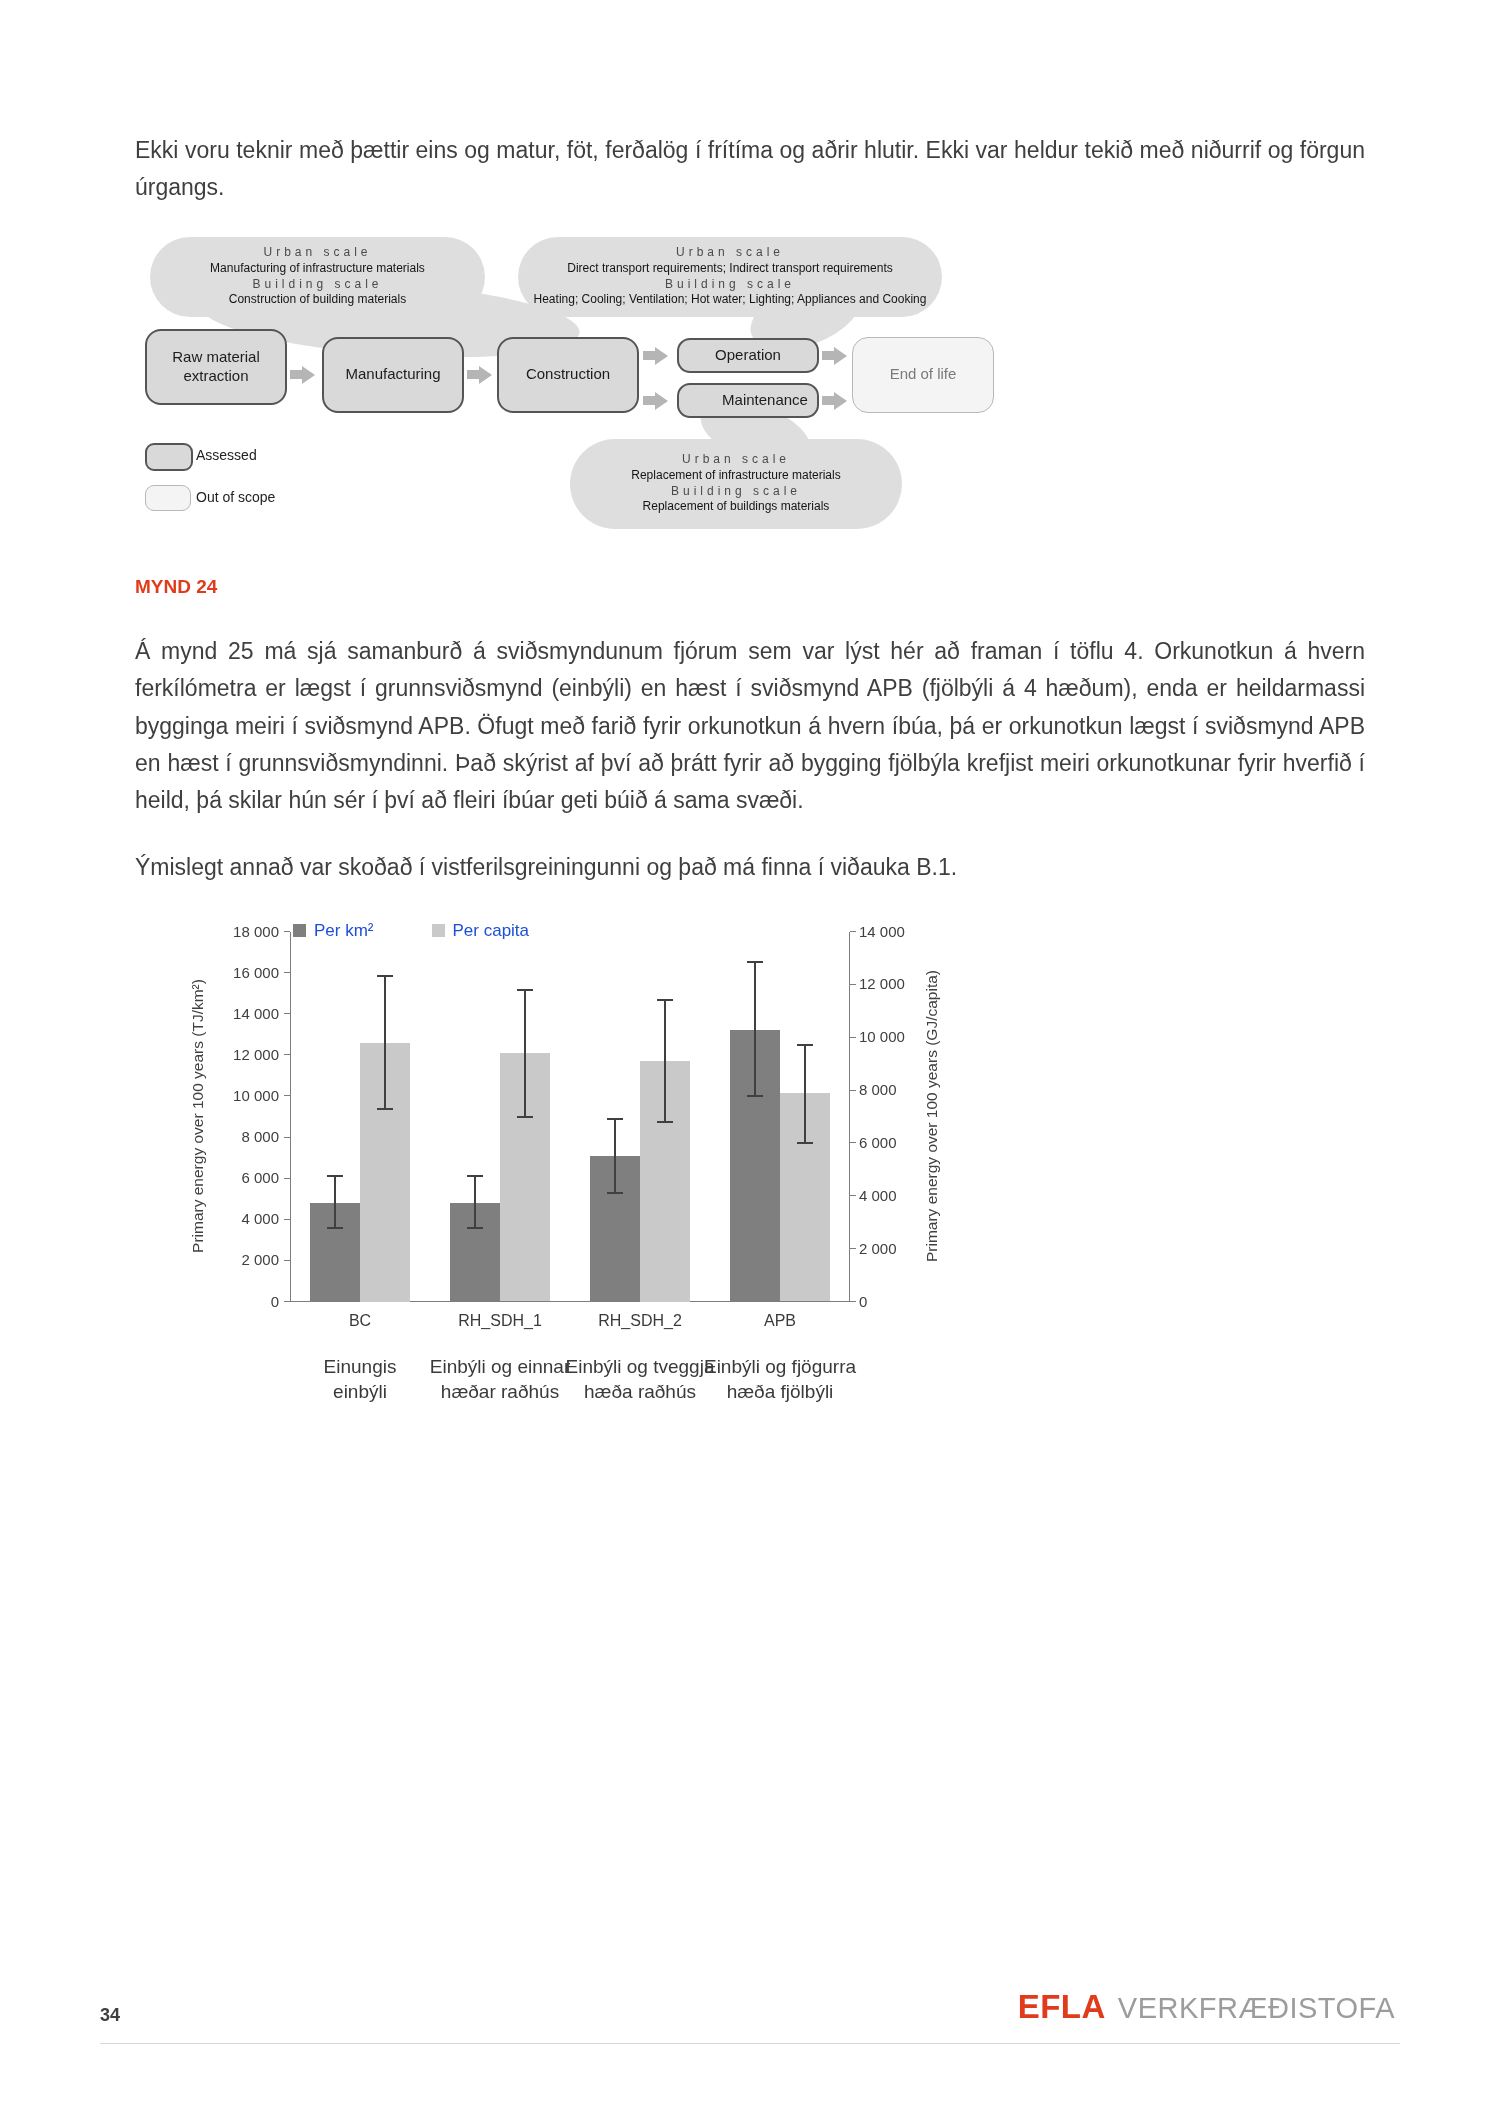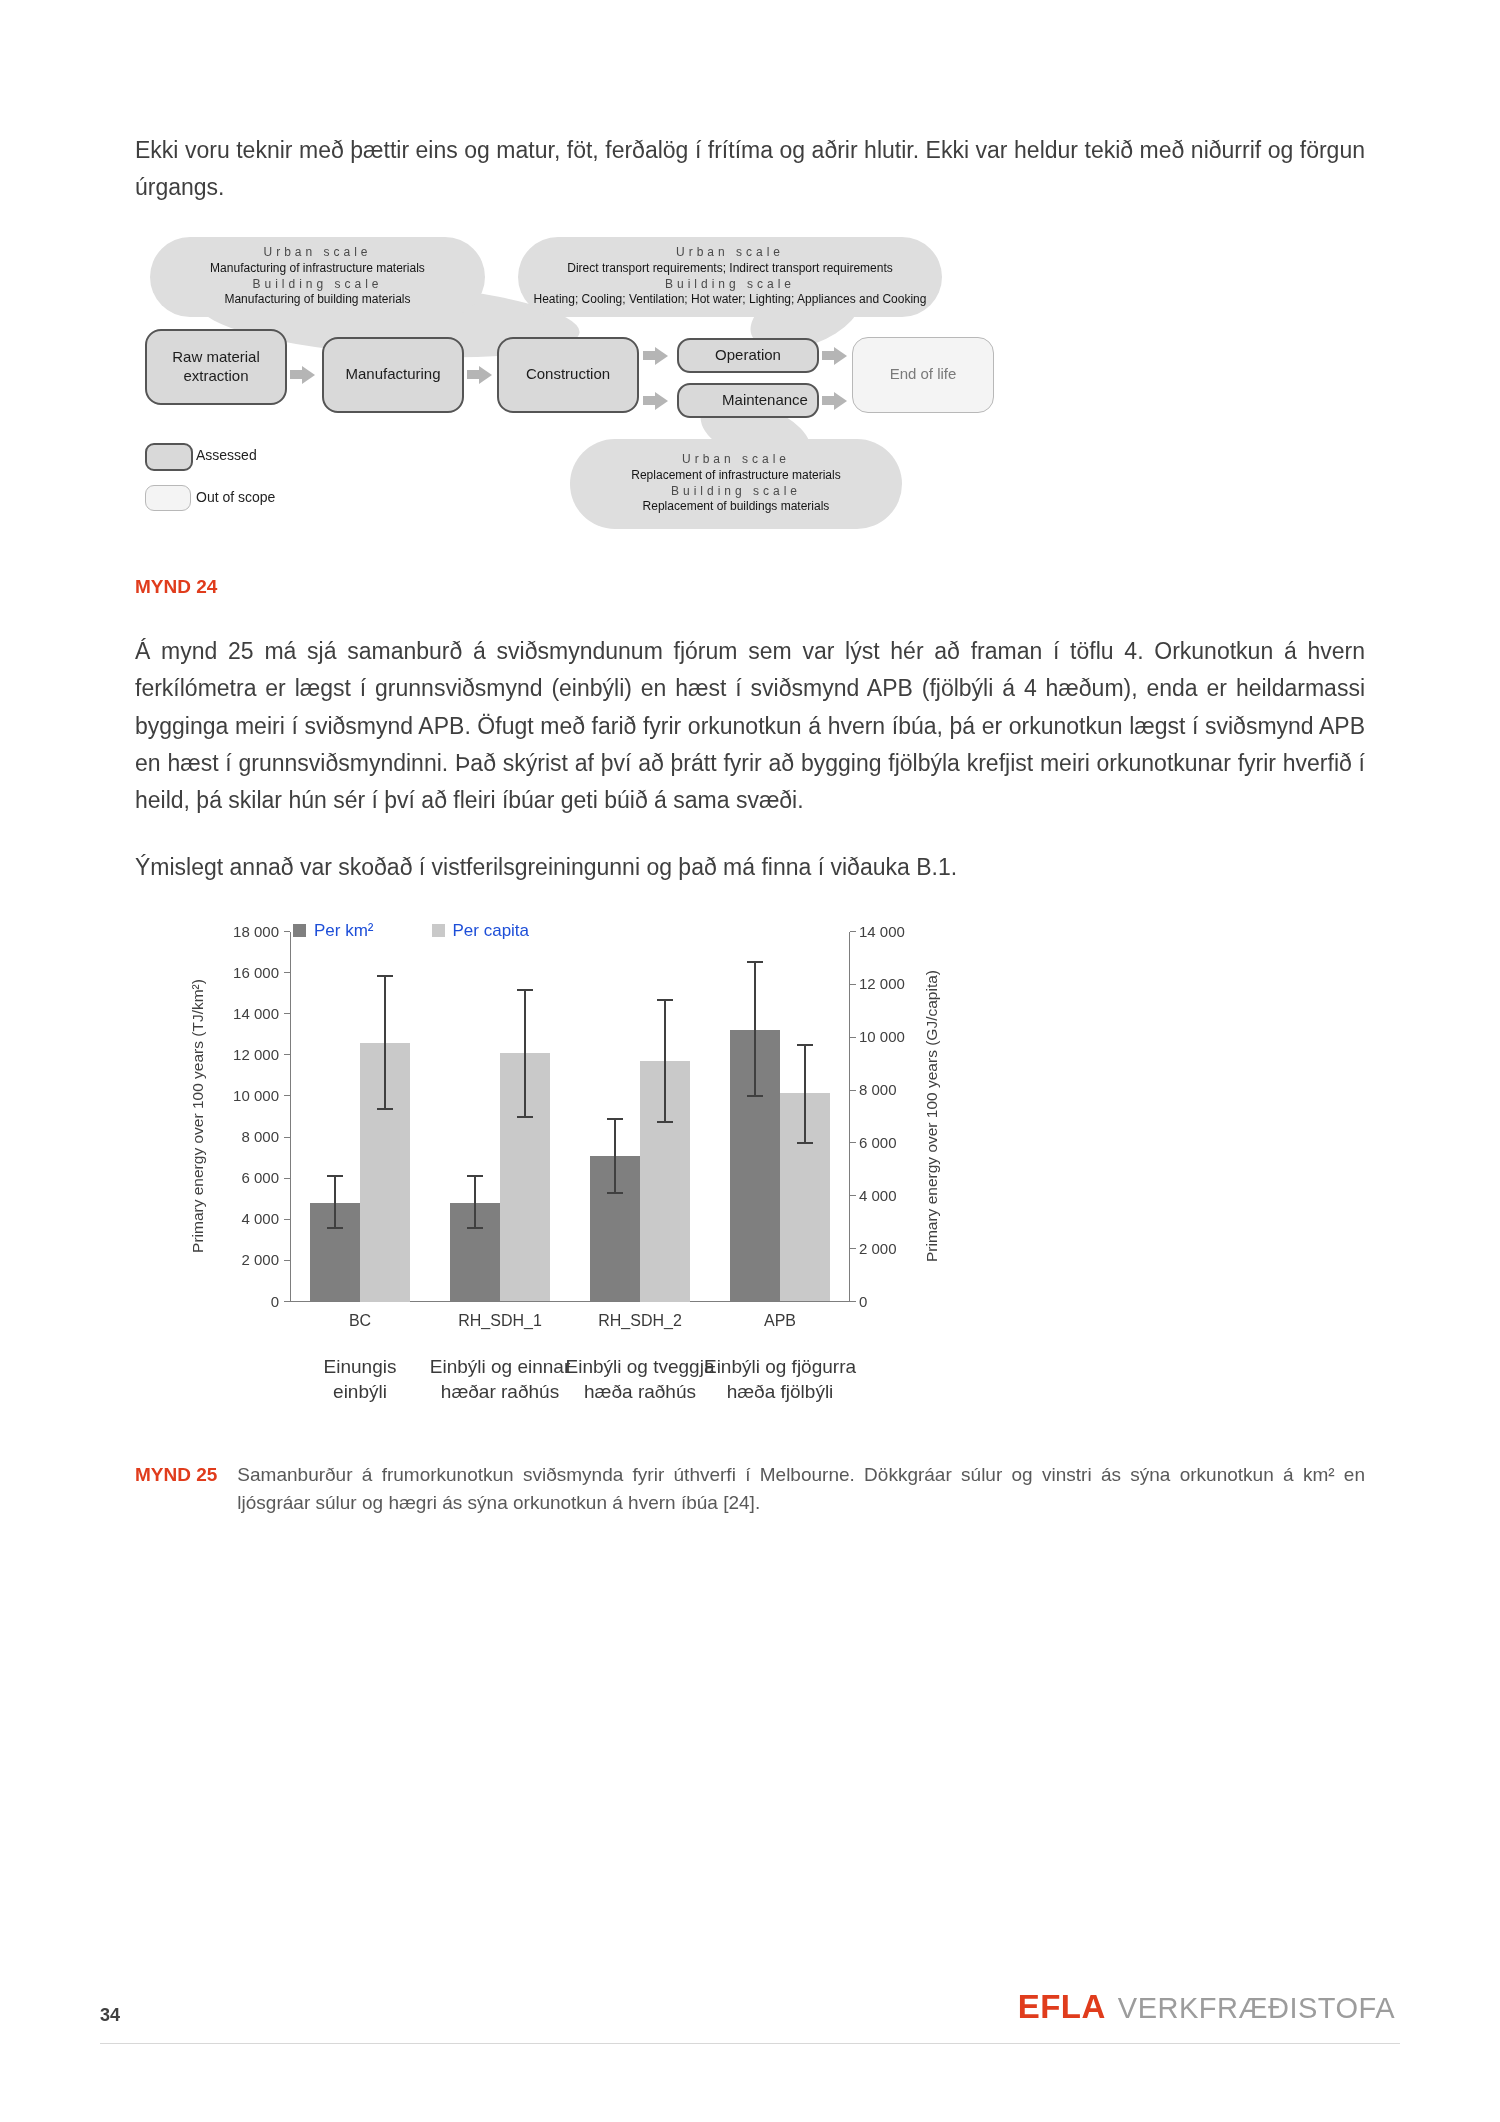--- a/index.html
+++ b/index.html
@@ -95,21 +95,21 @@
     <figure class="figure">
       <div class="diagram">
         <div class="tail tail-1"></div>
         <div class="tail tail-2"></div>
         <div class="tail tail-3"></div>
 
         <div class="blob blob-tl">
           <div class="scale-line">Urban scale</div>
           <div class="detail-line">Manufacturing of infrastructure materials</div>
           <div class="scale-line">Building scale</div>
-          <div class="detail-line">Manufacturing of building materials</div>
+          <div class="detail-line">Construction of building materials</div>
         </div>
 
         <div class="blob blob-tr">
           <div class="scale-line">Urban scale</div>
           <div class="detail-line">Direct transport requirements; Indirect transport requirements</div>
           <div class="scale-line">Building scale</div>
           <div class="detail-line">Heating; Cooling; Ventilation; Hot water; Lighting; Appliances and Cooking</div>
         </div>
 
         <div class="fbox assessed box-raw">Raw material extraction</div>
@@ -255,24 +255,20 @@
           <div class="err-cap" style="left: 562px; top: 178.444px;"></div>
           <div class="bar" style="left: 595px; top: 176.214px; width: 50px; height: 208.786px; background: rgb(201, 201, 201);"></div>
           <div class="err-line" style="left: 619.25px; top: 128.643px; height: 97.7857px;"></div>
           <div class="err-cap" style="left: 612px; top: 127.643px;"></div>
           <div class="err-cap" style="left: 612px; top: 225.429px;"></div>
           <div class="cat-label" style="left: 525px; top: 395px; width: 140px;">APB</div>
           <div class="group-label" style="left: 510px; top: 437px; width: 170px;">Einbýli og fjögurra
 hæða fjölbýli</div>
         </div>
 
-      <figcaption class="caption">
-        <span class="cap-label">MYND 25</span>
-        <span class="cap-text">Samanburður á frumorkunotkun sviðsmynda fyrir úthverfi í Melbourne. Dökkgráar súlur og vinstri ás sýna orkunotkun á km² en ljósgráar súlur og hægri ás sýna orkunotkun á hvern íbúa [24].</span>
-      </figcaption>
     </figure>
 
   </div>
 
   <div class="footer">
     <span class="page-num">34</span>
     <span class="brand">
       <span class="efla">EFLA</span>
       <span class="brand2">VERKFRÆÐISTOFA</span>
     </span>

